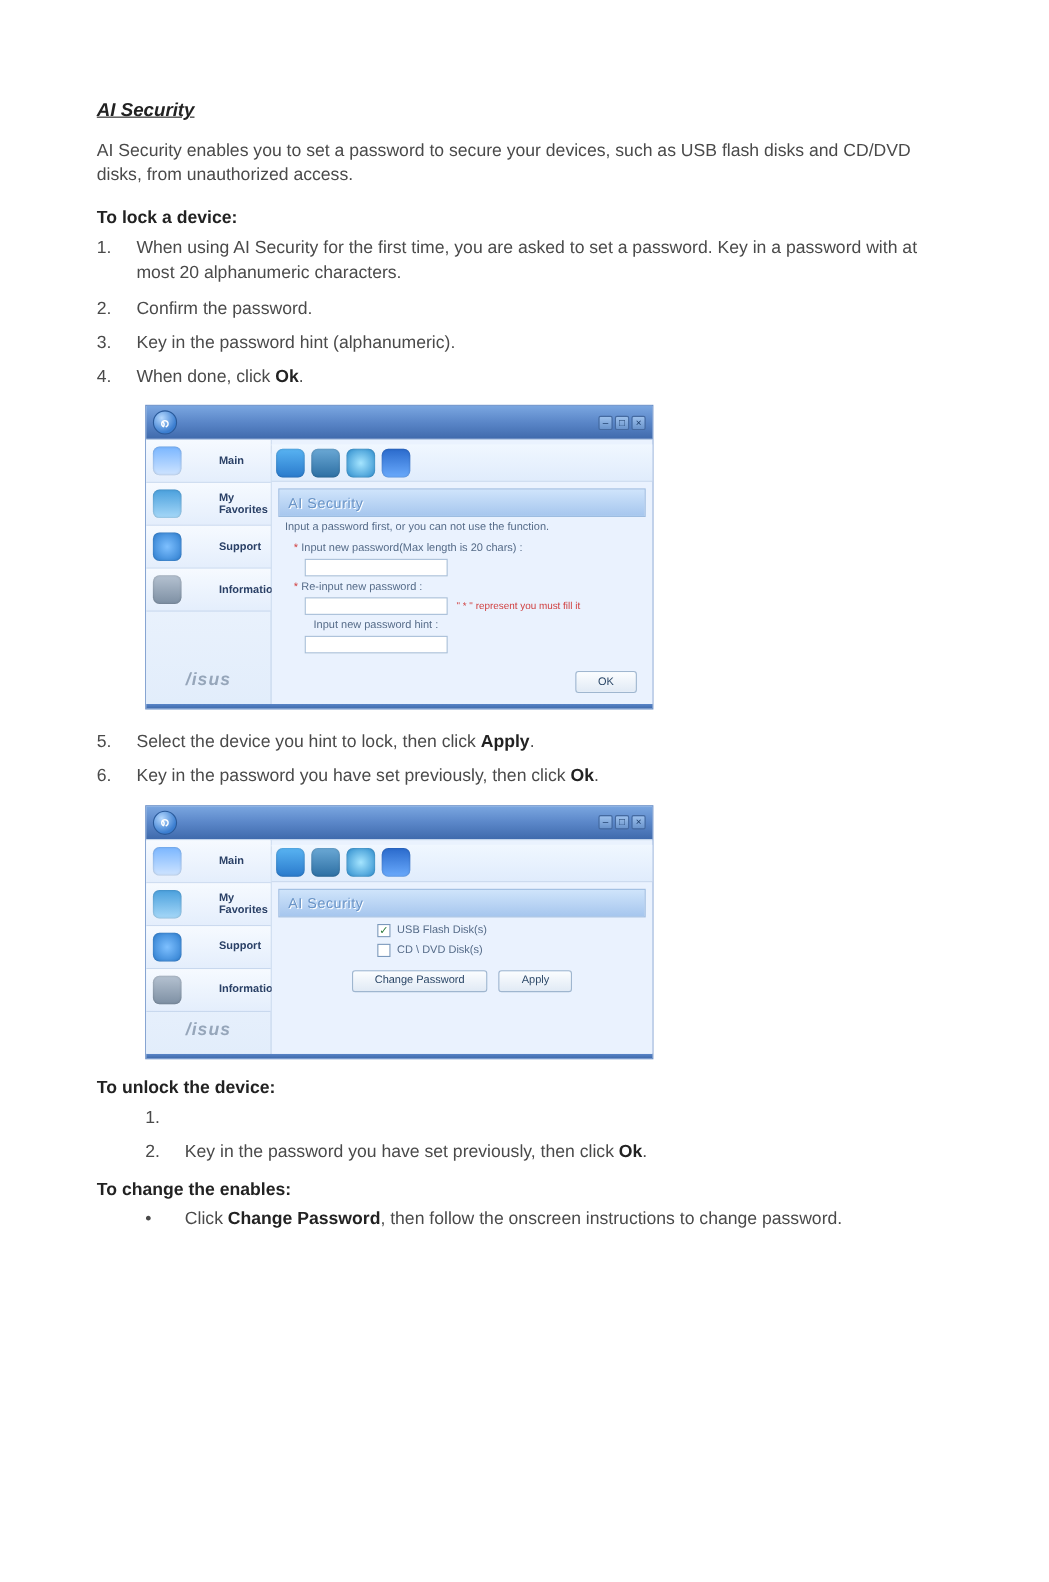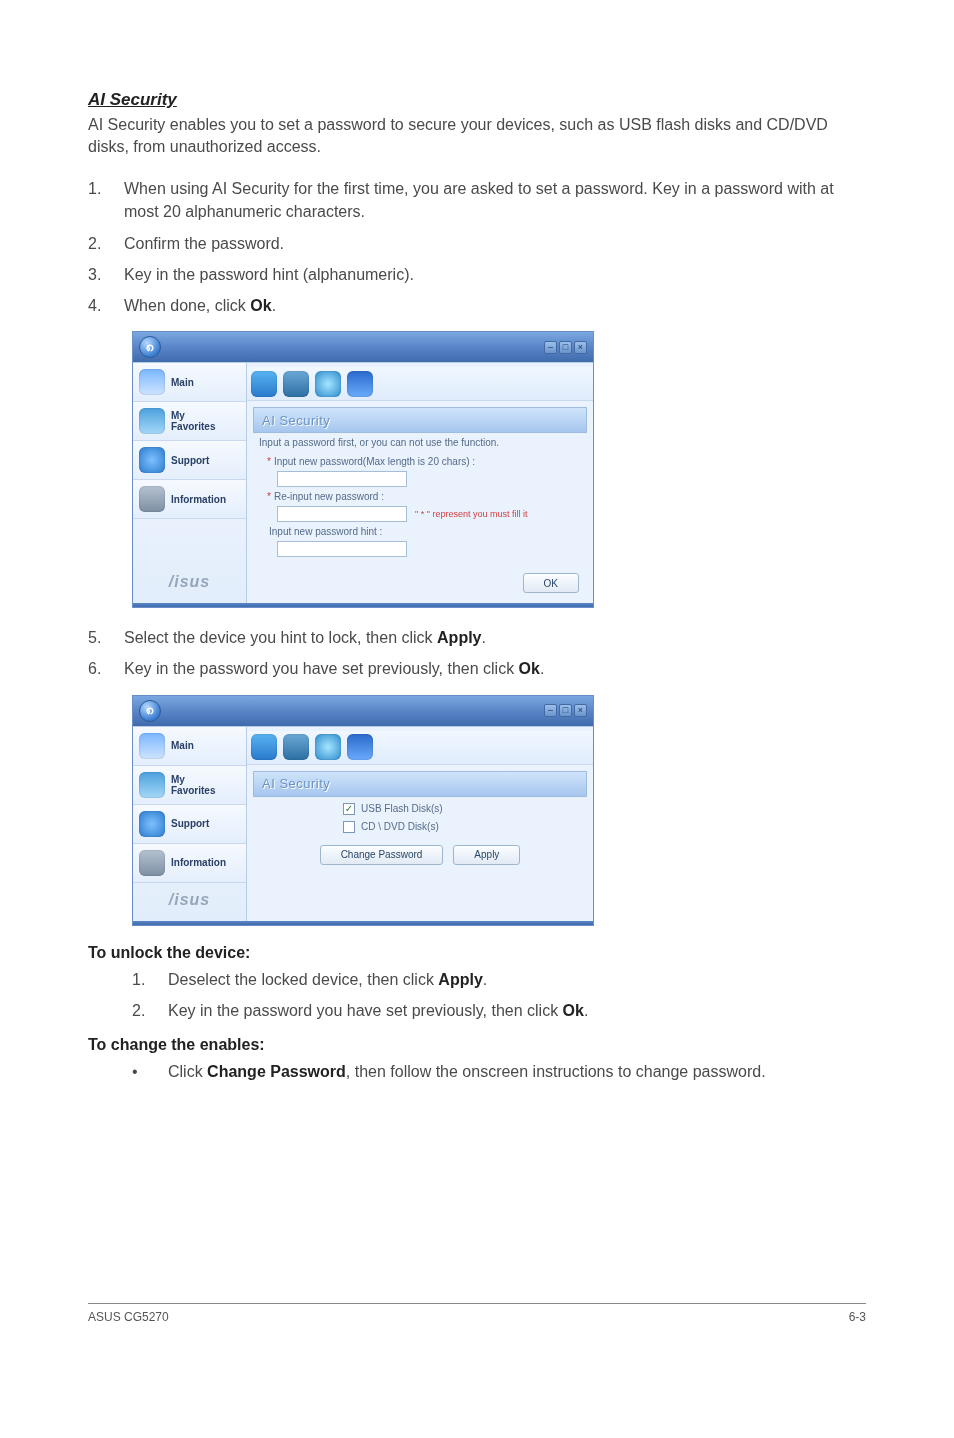--- a/index.html
+++ b/index.html
@@ -17,21 +17,21 @@
     font-weight: bold;
     font-style: italic;
     text-decoration: underline;
     font-size: 17px;
     margin: 0 0 4px 0;
     color: #222;
   }
   .intro {
     font-size: 16px;
     line-height: 1.35;
-    margin: 4px 0 20px 0;
+    margin: 17px 0 20px 0;
     color: #4a4a4a;
   }
   .sub-head {
     font-weight: bold;
     font-size: 16px;
     margin: 12px 0 6px 0;
     color: #222;
   }
   .numlist {
     list-style: none;
@@ -123,20 +123,21 @@
     border-right: 1px solid #b8cce6;
     background: linear-gradient(#f5f9ff,#e2edfb);
     display: flex; flex-direction: column;
   }
   .side-item {
     display: flex; align-items: center;
     padding: 6px 6px;
     border-bottom: 1px solid #c8d8ee;
     background: linear-gradient(#f6faff,#e4eefc);
     min-height: 34px;
+    gap: 28px;
   }
   .side-icon {
     width: 26px; height: 26px; flex-shrink:0;
     border-radius: 6px;
     margin-right: 6px;
     box-shadow: inset 0 0 2px rgba(0,0,0,0.25);
   }
   .ic-main { background: linear-gradient(#7ab6ff,#cfe4ff); }
   .ic-fav  { background: linear-gradient(#4aa0dd,#a6d8f8); }
   .ic-sup  { background: radial-gradient(circle,#7ec0ff,#2a7acc); }
@@ -234,20 +235,21 @@
   }
 </style>
 </head>
 <body>
 
 <div class="page">
 
   <h3 class="section-title">AI Security</h3>
   <p class="intro">AI Security enables you to set a password to secure your devices, such as USB flash disks and CD/DVD disks, from unauthorized access.</p>
 
+  <div class="sub-head">To lock a device:</div>
 
   <ol class="numlist">
     <li>
       <span class="num">1.</span>
       <span>When using AI Security for the first time, you are asked to set a password. Key in a password with at most 20 alphanumeric characters.</span>
     </li>
     <li>
       <span class="num">2.</span>
       <span>Confirm the password.</span>
     </li>
@@ -313,21 +315,21 @@
             <div class="tinput"></div>
           </div>
           <div class="form-row">
             <span class="req">*</span>
             <span>Re-input new password :</span>
           </div>
           <div class="form-row" style="margin-left:24px">
             <div class="tinput"></div>
             <span class="hintred">" * " represent you must fill it</span>
           </div>
-          <div class="form-row" style="margin-left:16px">
+          <div class="form-row" style="margin-left:32px">
             <span>Input new password hint :</span>
           </div>
           <div class="form-row" style="margin-left:24px">
             <div class="tinput"></div>
           </div>
 
           <div class="btn-row-right">
             <div class="btn-ok">OK</div>
           </div>
         </div>
@@ -408,40 +410,33 @@
         </div>
       </div>
       <div class="aim-bottom2px"></div>
     </div>
   </div>
 
   <div class="sub-head">To unlock the device:</div>
   <ol class="numlist" style="margin-left:44px">
     <li>
       <span class="num">1.</span>
-      <span>
-        <span>Deselect the locked device, then click </span><span class="b">Apply</span><span>.</span>
-      </span>
     </li>
     <li>
       <span class="num">2.</span>
       <span>
         <span>Key in the password you have set previously, then click </span><span class="b">Ok</span><span>.</span>
       </span>
     </li>
   </ol>
 
   <div class="sub-head">To change the enables:</div>
   <ul class="bulletlist">
     <li>
       <span class="bullet">•</span>
       <span>
         <span>Click </span><span class="b">Change Password</span><span>, then follow the onscreen instructions to change password.</span>
       </span>
     </li>
   </ul>
 
-  <div class="page-footer">
-    <span>ASUS CG5270</span>
-    <span>6-3</span>
-  </div>
 
 </div>
 
 </body></html>

